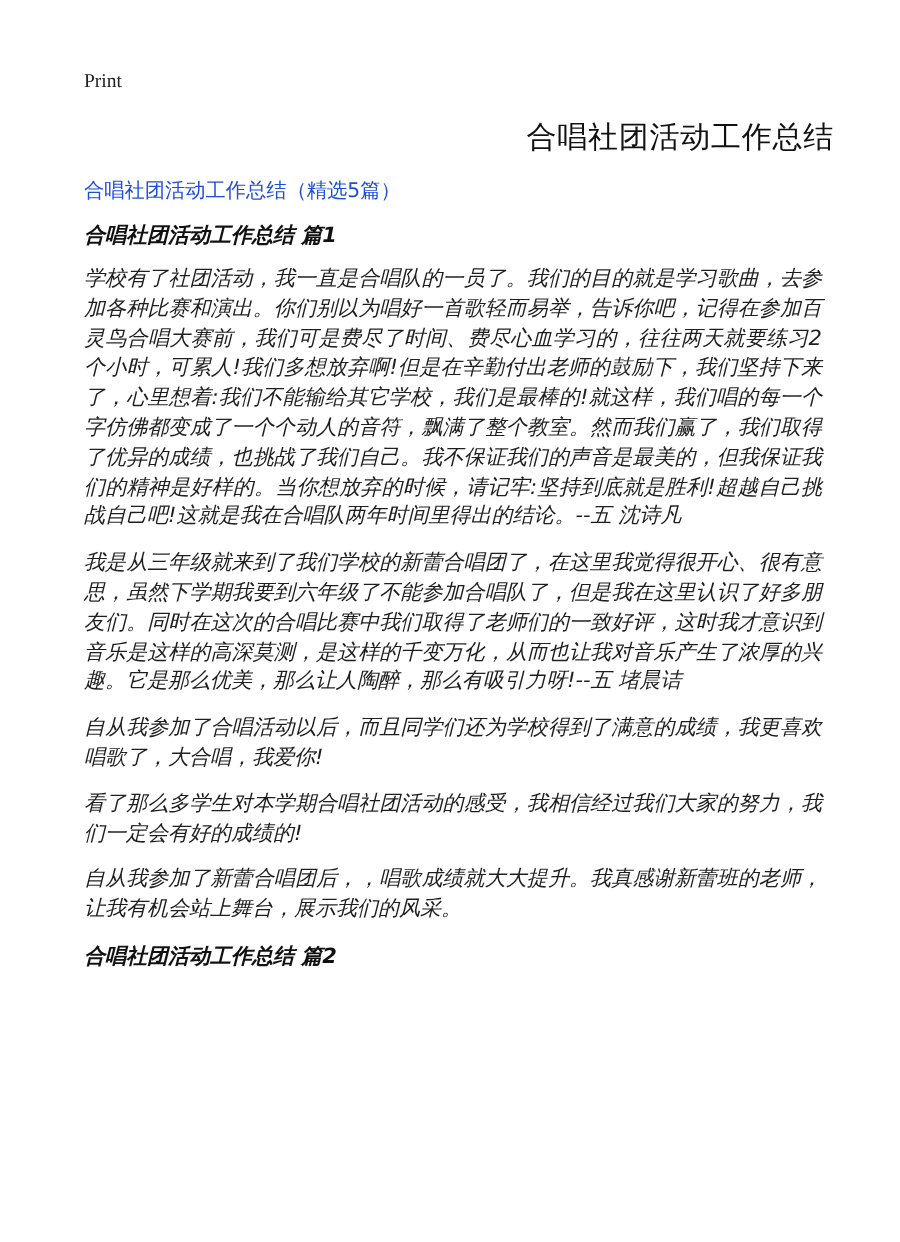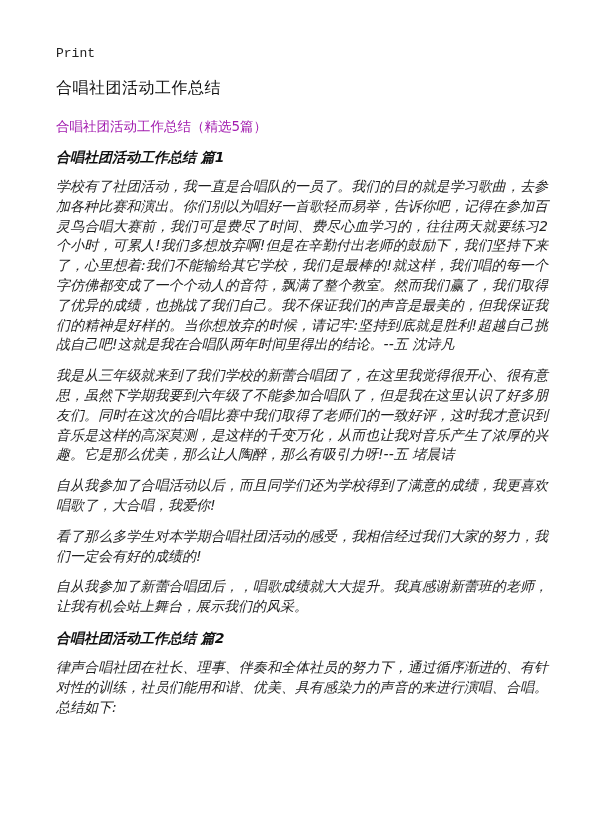--- a/index.html
+++ b/index.html
@@ -18,42 +18,42 @@
     .page {
       position: absolute;
       left: 56px;
       top: 0;
       width: 500px;
     }
     .print-label {
       position: absolute;
       top: 46px;
       left: 0;
-      font-family: Liberation Mono, monospace;
+      font-family: Liberation Serif, serif;
       font-size: 13px;
       color: #222;
     }
     .doc-title {
       position: absolute;
       top: 78px;
       left: 0;
       width: 500px;
-      text-align: left;
-      font-size: 16px;
+      text-align: right;
+      font-size: 20px;
       font-weight: normal;
       letter-spacing: 0.5px;
       color: #111;
       margin: 0;
     }
     .doc-subtitle {
       position: absolute;
       top: 118px;
       left: 0;
       font-size: 13.5px;
-      color: #a21caf;
+      color: #1d4ed8;
     }
     .content {
       position: absolute;
       top: 147px;
       left: 0;
       width: 492px;
       font-style: italic;
     }
     .section-heading {
       font-size: 14px;
@@ -86,16 +86,15 @@
     <section>
       <h2 class="section-heading">合唱社团活动工作总结 篇1</h2>
       <p class="para">学校有了社团活动，我一直是合唱队的一员了。我们的目的就是学习歌曲，去参加各种比赛和演出。你们别以为唱好一首歌轻而易举，告诉你吧，记得在参加百灵鸟合唱大赛前，我们可是费尽了时间、费尽心血学习的，往往两天就要练习2个小时，可累人!我们多想放弃啊!但是在辛勤付出老师的鼓励下，我们坚持下来了，心里想着:我们不能输给其它学校，我们是最棒的!就这样，我们唱的每一个字仿佛都变成了一个个动人的音符，飘满了整个教室。然而我们赢了，我们取得了优异的成绩，也挑战了我们自己。我不保证我们的声音是最美的，但我保证我们的精神是好样的。当你想放弃的时候，请记牢:坚持到底就是胜利!超越自己挑战自己吧!这就是我在合唱队两年时间里得出的结论。--五 沈诗凡</p>
       <p class="para">我是从三年级就来到了我们学校的新蕾合唱团了，在这里我觉得很开心、很有意思，虽然下学期我要到六年级了不能参加合唱队了，但是我在这里认识了好多朋友们。同时在这次的合唱比赛中我们取得了老师们的一致好评，这时我才意识到音乐是这样的高深莫测，是这样的千变万化，从而也让我对音乐产生了浓厚的兴趣。它是那么优美，那么让人陶醉，那么有吸引力呀!--五 堵晨诘</p>
       <p class="para">自从我参加了合唱活动以后，而且同学们还为学校得到了满意的成绩，我更喜欢唱歌了，大合唱，我爱你!</p>
       <p class="para">看了那么多学生对本学期合唱社团活动的感受，我相信经过我们大家的努力，我们一定会有好的成绩的!</p>
       <p class="para">自从我参加了新蕾合唱团后，，唱歌成绩就大大提升。我真感谢新蕾班的老师，让我有机会站上舞台，展示我们的风采。</p>
     </section>
     <section>
       <h2 class="section-heading section-2-heading">合唱社团活动工作总结 篇2</h2>
-      <p class="para">律声合唱社团在社长、理事、伴奏和全体社员的努力下，通过循序渐进的、有针对性的训练，社员们能用和谐、优美、具有感染力的声音的来进行演唱、合唱。总结如下:</p>
     </section>
   </div>
 </div>
 
 </body></html>

